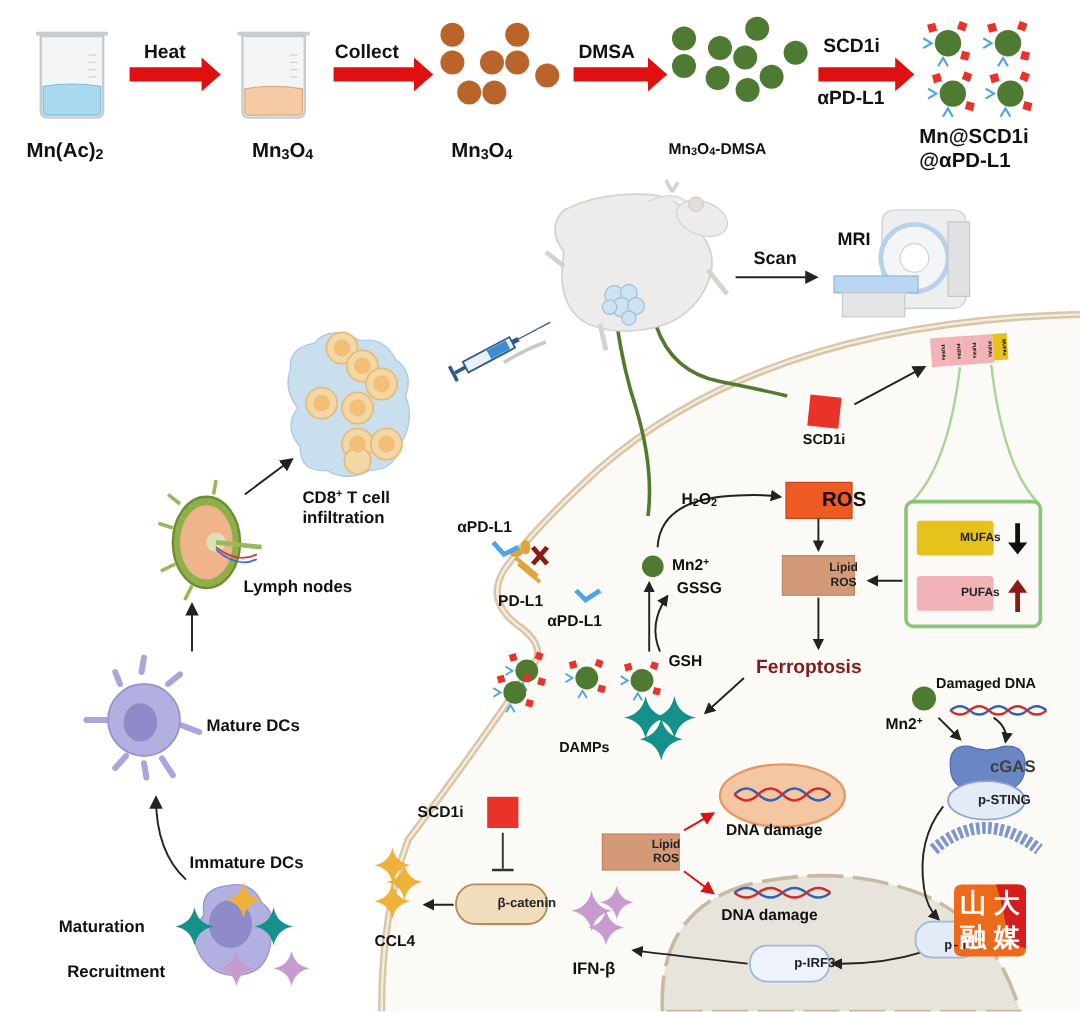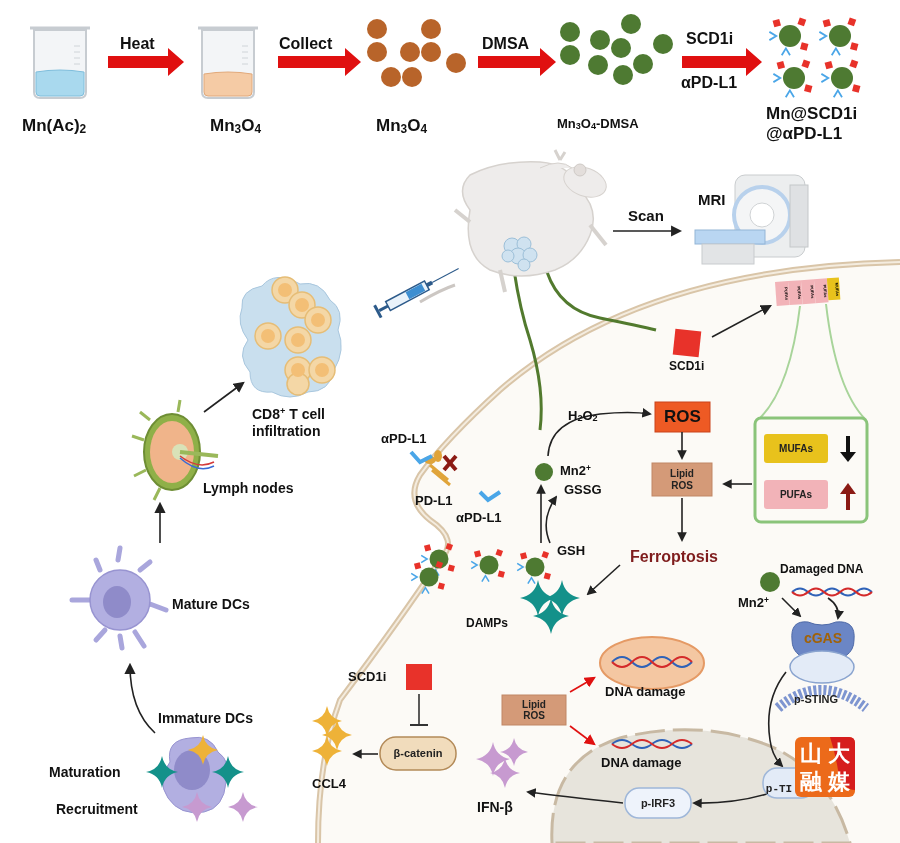--- a/index.html
+++ b/index.html
@@ -1,21 +1,21 @@
 <!DOCTYPE html>
 <html><head>
 <meta charset="utf-8">
 <style>
   html,body{margin:0;padding:0;background:#ffffff;}
   body{width:900px;height:843px;position:relative;overflow:hidden;font-family:"Liberation Sans",sans-serif;}
   #stage{position:absolute;left:0;top:0;width:900px;height:843px;}
   .lbl{position:absolute;font-family:"Liberation Sans",sans-serif;font-weight:bold;color:#111;white-space:nowrap;line-height:1.1;}
   .lbl sub{font-size:0.7em;vertical-align:-0.15em;}
   .lbl sup{font-size:0.65em;vertical-align:0.5em;}
-  .box{position:absolute;display:flex;align-items:center;justify-content:center;font-family:"Liberation Sans",sans-serif;font-weight:bold;text-align:center;line-height:1.15;}
+  .box{position:absolute;display:flex;align-items:center;justify-content:center;font-family:"Liberation Sans",sans-serif;font-weight:bold;text-align:center;line-height:1.15;padding-left:21px;}
 </style>
 </head>
 <body>
 
 <svg id="stage" width="900" height="843" viewBox="0 0 900 843" xmlns="http://www.w3.org/2000/svg">
   <defs>
     <marker id="ah" viewBox="0 0 10 10" refX="8" refY="5" markerWidth="7" markerHeight="7" orient="auto-start-reverse">
       <path d="M0,0 L10,5 L0,10 z" fill="#222"></path>
     </marker>
     <marker id="ahr" viewBox="0 0 10 10" refX="8" refY="5" markerWidth="7" markerHeight="7" orient="auto-start-reverse">
@@ -399,22 +399,22 @@
 </div>
 <div class="lbl" style="left:605px;top:685px;font-size:13px;">DNA damage</div>
 <div class="lbl" style="left:601px;top:756px;font-size:13px;">DNA damage</div>
 <div class="lbl" style="left:477px;top:800px;font-size:14px;">IFN-β</div>
 <div class="box" style="left:625px;top:788px;width:66px;height:30px;font-size:11px;color:#222;text-align:right;">p-IRF3</div>
 
 <div class="lbl" style="left:780px;top:563px;font-size:12px;">Damaged DNA</div>
 <div class="lbl" style="left:738px;top:596px;font-size:13px;">
   <span>Mn2</span><sup>+</sup>
 </div>
-<div class="box" style="left:796px;top:626px;width:54px;height:24px;font-size:14px;color:#a16207;">cGAS</div>
-<div class="box" style="left:790px;top:688px;width:52px;height:22px;font-size:11px;color:#222;">p-STING</div>
+<div class="box" style="left:796px;top:626px;width:54px;height:24px;font-size:14px;color:#404040;">cGAS</div>
+<div class="box" style="left:790px;top:656px;width:52px;height:22px;font-size:11px;color:#222;">p-STING</div>
 <div class="box" style="left:763px;top:768px;width:32px;height:43px;font-size:11px;color:#222;font-family:Liberation Mono, monospace;">p-TI</div>
 
 <div style="position:absolute;left:775px;top:282px;width:64px;height:24px;transform:rotate(-4deg);transform-origin:0 0;display:flex;">
   <div style="width:13px;font-size:4px;writing-mode:vertical-rl;font-weight:bold;text-align:center;font-family:'Liberation Sans',sans-serif;">PUFAs</div>
   <div style="width:13px;font-size:4px;writing-mode:vertical-rl;font-weight:bold;text-align:center;font-family:'Liberation Sans',sans-serif;">PUFAs</div>
   <div style="width:13px;font-size:4px;writing-mode:vertical-rl;font-weight:bold;text-align:center;font-family:'Liberation Sans',sans-serif;">PUFAs</div>
   <div style="width:13px;font-size:4px;writing-mode:vertical-rl;font-weight:bold;text-align:center;font-family:'Liberation Sans',sans-serif;">PUFAs</div>
   <div style="width:12px;font-size:4px;writing-mode:vertical-rl;font-weight:bold;text-align:center;font-family:'Liberation Sans',sans-serif;">MUFAs</div>
 </div>
 

